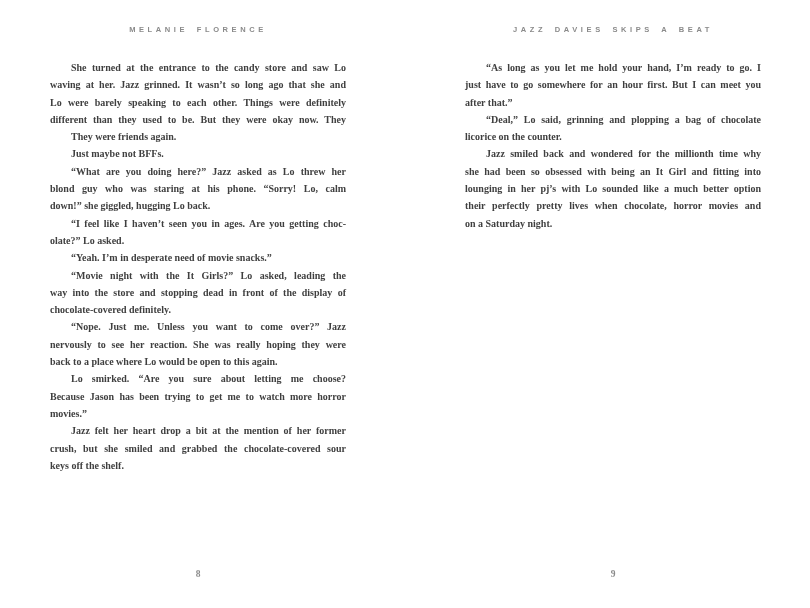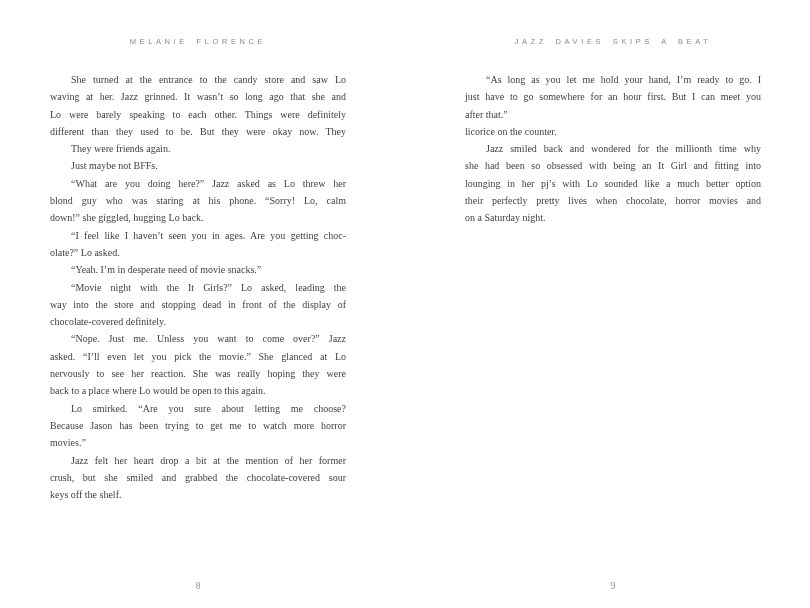--- a/index.html
+++ b/index.html
@@ -8,21 +8,21 @@
     --muted-text: #8a8a8a;
   }
   * { margin: 0; padding: 0; box-sizing: border-box; }
   html, body {
     width: 810px; height: 608px;
     background: var(--background);
     font-family: "Liberation Serif", "DejaVu Serif", serif;
     overflow: hidden;
   }
   .spread { position: relative; width: 810px; height: 608px; }
-  .page { position: absolute; top: 12px; height: 472px; }
+  .page { position: absolute; top: 0; height: 472px; font-weight: bold; }
   .page.left  { left: 50px;  width: 296px; }
   .page.right { left: 465px; width: 296px; }
   .running-header {
     position: absolute; top: 25px; left: 0; right: 0;
     text-align: center;
     font-family: "Liberation Sans", sans-serif;
     font-size: 7.5px;
     letter-spacing: 3.6px;
     word-spacing: 3px;
     color: var(--muted-text);
@@ -67,39 +67,39 @@
         <div class="line indent">“What are you doing here?” Jazz asked as Lo threw her</div>
         <div class="line">blond guy who was staring at his phone. “Sorry! Lo, calm</div>
         <div class="line end">down!” she giggled, hugging Lo back.</div>
         <div class="line indent">“I feel like I haven’t seen you in ages. Are you getting choc-</div>
         <div class="line end">olate?” Lo asked.</div>
         <div class="line indent end">“Yeah. I’m in desperate need of movie snacks.”</div>
         <div class="line indent">“Movie night with the It Girls?” Lo asked, leading the</div>
         <div class="line">way into the store and stopping dead in front of the display of</div>
         <div class="line end">chocolate-covered definitely.</div>
         <div class="line indent">“Nope. Just me. Unless you want to come over?” Jazz</div>
-        <div class="line">asked. “I’ll even let you pick the movie.” She glanced at Lo</div>
         <div class="line">nervously to see her reaction. She was really hoping they were</div>
         <div class="line end">back to a place where Lo would be open to this again.</div>
         <div class="line indent">Lo smirked. “Are you sure about letting me choose?</div>
         <div class="line">Because Jason has been trying to get me to watch more horror</div>
         <div class="line end">movies.”</div>
         <div class="line indent">Jazz felt her heart drop a bit at the mention of her former</div>
         <div class="line">crush, but she smiled and grabbed the chocolate-covered sour</div>
         <div class="line end">keys off the shelf.</div>
       </div>
     <div class="page-number">8</div>
   </div>
 
   <div class="page right">
     <div class="running-header">JAZZ DAVIES SKIPS A BEAT</div>
     <div class="text-block">
         <div class="line indent">“As long as you let me hold your hand, I’m ready to go. I</div>
         <div class="line">just have to go somewhere for an hour first. But I can meet you</div>
         <div class="line end">after that.”</div>
+        <div class="line indent">“Deal,” Lo said, grinning and plopping a bag of chocolate</div>
         <div class="line end">licorice on the counter.</div>
         <div class="line indent">Jazz smiled back and wondered for the millionth time why</div>
         <div class="line">she had been so obsessed with being an It Girl and fitting into</div>
         <div class="line">lounging in her pj’s with Lo sounded like a much better option</div>
         <div class="line">their perfectly pretty lives when chocolate, horror movies and</div>
         <div class="line end">on a Saturday night.</div>
       </div>
     <div class="page-number">9</div>
   </div>
 

